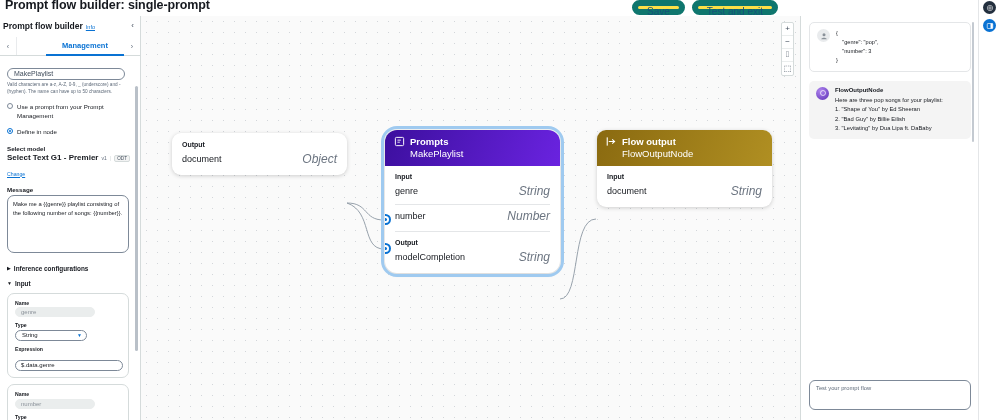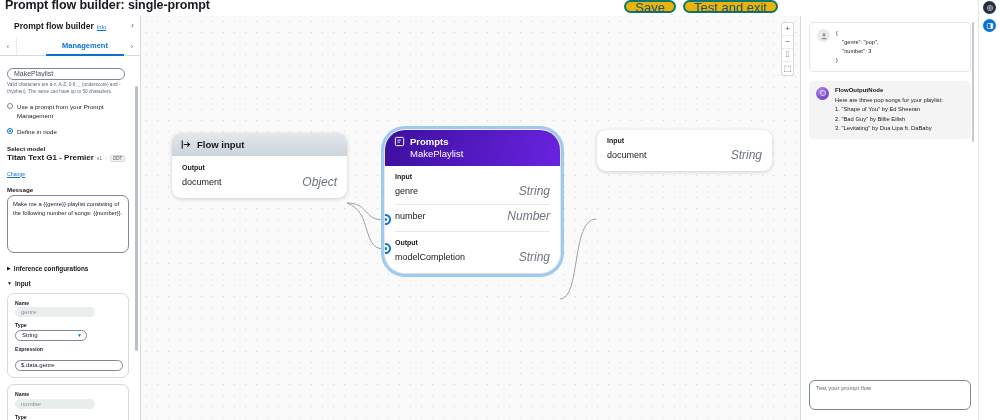--- a/index.html
+++ b/index.html
@@ -20,36 +20,36 @@
   .page-title {
     position: absolute; left: 5px; top: -2px;
     font-size: 12.5px; font-weight: 700; letter-spacing: -0.1px;
     color: #16191f; white-space: nowrap;
   }
   .top-actions {
     position: absolute; right: 222px; top: 0px;
     display: flex; gap: 7px; align-items: center;
   }
   .btn-pill {
-    border: 2px solid #0f766e; border-radius: 9px;
-    background: #eab308; color: #16527a;
-    font-size: 13px; font-family: "Liberation Sans", sans-serif;
+    border: 6px solid #0f766e; border-radius: 9px;
+    background: #fde047; color: #16527a;
+    font-size: 10px; font-family: "Liberation Sans", sans-serif;
     padding: 1px 9px 2px 9px; height: 13px; line-height: 10px;
     white-space: nowrap; cursor: pointer;
   }
 
   
   .left-panel {
     position: absolute; left: 0; top: 16px; width: 141px; height: 404px;
     background: #ffffff; border-right: 1px solid #d5dbdb;
     overflow: hidden;
   }
   .lp-header {
     display: flex; align-items: center; justify-content: space-between;
-    padding: 5px 6px 6px 14px;
+    padding: 5px 6px 6px 3px;
   }
   .lp-title { font-size: 8.5px; font-weight: 700; color: #16191f; }
   .lp-info { font-size: 5.5px; color: #0972d3; margin-left: 3px; text-decoration: underline; }
   .lp-collapse { font-size: 8px; color: #414d5c; cursor: pointer; line-height: 1; }
 
   .tabstrip {
     display: flex; align-items: stretch; height: 19px;
     border-bottom: 1px solid #d5dbdb; position: relative;
   }
   .tab-arrow {
@@ -173,21 +173,21 @@
 
   .port-dot {
     position: absolute; width: 11px; height: 11px; border-radius: 50%;
     background: #ffffff; border: 2px solid #0972d3; z-index: 30;
   }
   .port-dot::after {
     content: ""; position: absolute; left: 1.7px; top: 1.7px;
     width: 3.6px; height: 3.6px; border-radius: 50%; background: #0972d3;
   }
   .node.selected {
-    outline: 3px solid #9fcaf0; outline-offset: 1px; border-radius: 20px;
+    outline: 3px solid #9fcaf0; outline-offset: 1px; border-radius: 12px;
   }
   svg.edges { position: absolute; left: 0; top: 0; width: 659px; height: 404px; z-index: 2; }
 
   
   .chat-panel {
     position: absolute; left: 800px; top: 16px; width: 178px; height: 404px;
     background: #ffffff; border-left: 1px solid #d5dbdb;
   }
   .chat-scroll { position: absolute; left: 0; top: 0; width: 178px; height: 355px; padding: 6px 8px; }
   .chat-scrollbar {
@@ -272,21 +272,21 @@
         <span class="radio"></span>
         <span class="radio-label">Use a prompt from your Prompt Management</span>
       </div>
       <div class="radio-row">
         <span class="radio checked"></span>
         <span class="radio-label">Define in node</span>
       </div>
 
       <div class="section-label">Select model</div>
       <div class="model-line">
-        <span class="model-name">Titan Text G1 - Premier</span>
+        <span class="model-name">Select Text G1 - Premier</span>
         <span class="model-ver">v1</span>
         <span class="model-sep">|</span>
         <span class="model-badge">ODT</span>
       </div>
       <a class="link">Change</a>
 
       <div class="msg-label">Message</div>
       <textarea class="msg-box" style="">Make me a {{genre}} playlist consisting of the following number of songs: {{number}}.</textarea>
 
       <div class="accordion">
@@ -330,29 +330,20 @@
     </svg>
 
     <div class="zoom-ctl">
       <div class="zoom-btn">+</div>
       <div class="zoom-btn">−</div>
       <div class="zoom-btn">⌷</div>
       <div class="zoom-btn">⬚</div>
     </div>
 
     <div class="node" style="left:31px; top:117px; width:175px;">
-      <div class="node-head" style="background:linear-gradient(180deg,#e4e8ec 0%,#ccd3da 100%); color:#16191f; padding-bottom:6px;">
-        <div class="node-head-row">
-          <svg width="11" height="11" viewBox="0 0 16 16">
-            <rect x="1" y="2" width="1.6" height="12" fill="#16191f"></rect>
-            <path d="M4 8 L12 8 M9 5 L12.5 8 L9 11" stroke="#16191f" stroke-width="1.5" fill="none"></path>
-          </svg>
-          <span class="node-head-title">Flow input</span>
-        </div>
-      </div>
       <div class="node-body" style="padding-top:8px;">
         <div class="grp-label">Output</div>
         <div class="port-row" style="padding-bottom:0;">
           <span class="port-name">document</span>
           <span class="port-type">Object</span>
         </div>
       </div>
 
     </div>
 
@@ -384,20 +375,30 @@
           <span class="port-name">modelCompletion</span>
           <span class="port-type">String</span>
         </div>
       </div>
       <div class="port-dot" style="left:-5.5px; top:84px;"></div>
       <div class="port-dot" style="left:-5.5px; top:113px;"></div>
 
     </div>
 
     <div class="node" style="left:456px; top:114px; width:175px;">
+      <div class="node-head" style="background:linear-gradient(110deg,#8a6a10 0%,#b08f22 100%);">
+        <div class="node-head-row">
+          <svg width="11" height="11" viewBox="0 0 16 16">
+            <rect x="1" y="2" width="1.6" height="12" fill="#fff"></rect>
+            <path d="M4 8 L12 8 M9 5 L12.5 8 L9 11" stroke="#fff" stroke-width="1.5" fill="none"></path>
+          </svg>
+          <span class="node-head-title">Flow output</span>
+        </div>
+        <div class="node-sub">FlowOutputNode</div>
+      </div>
       <div class="node-body">
         <div class="grp-label">Input</div>
         <div class="port-row" style="padding-bottom:0;">
           <span class="port-name">document</span>
           <span class="port-type">String</span>
         </div>
       </div>
 
     </div>
   </div>

